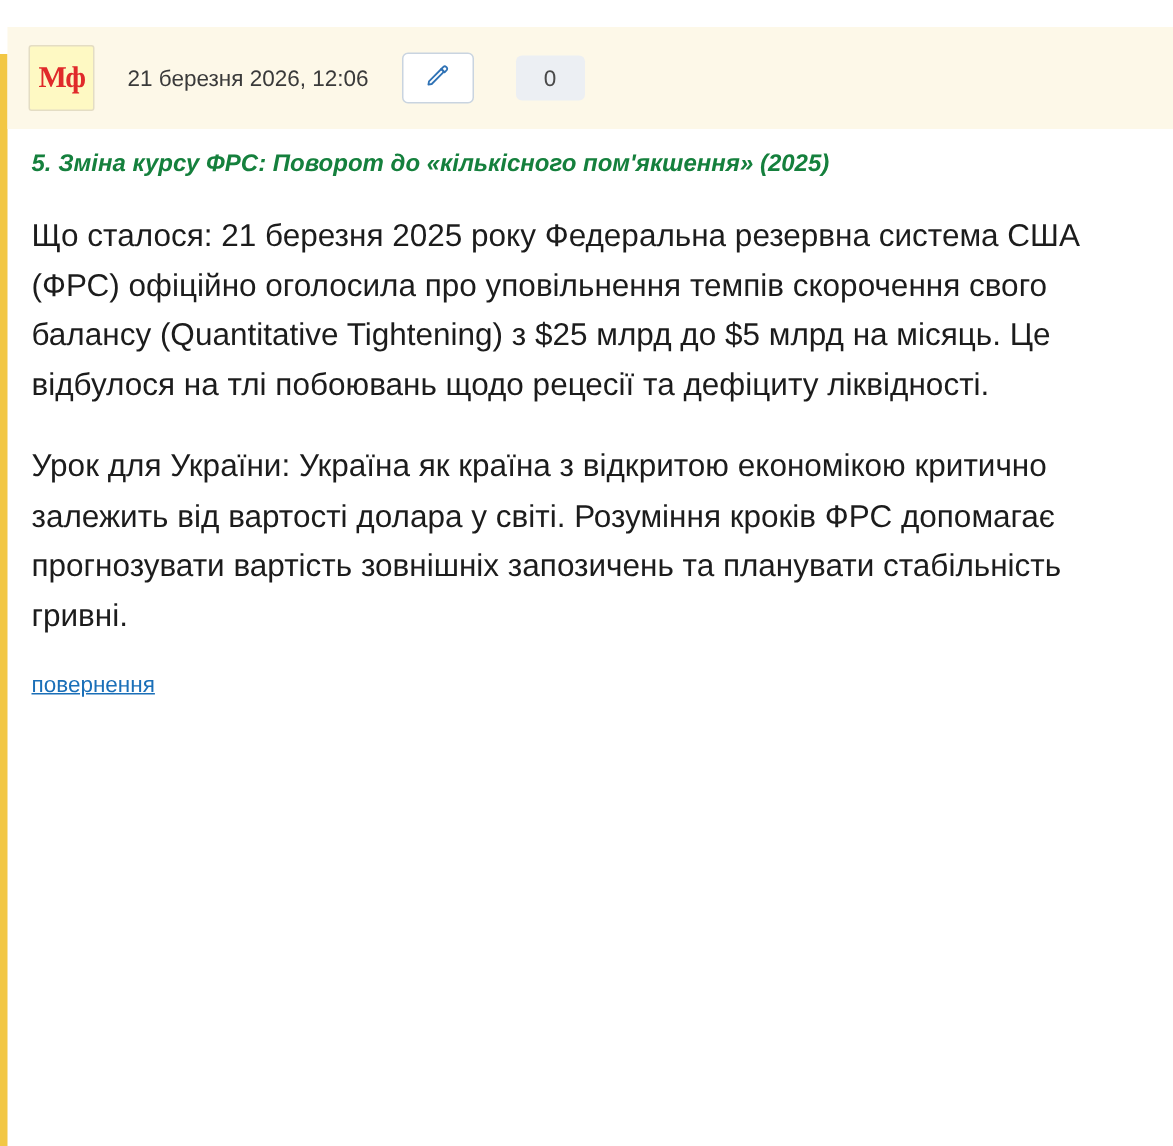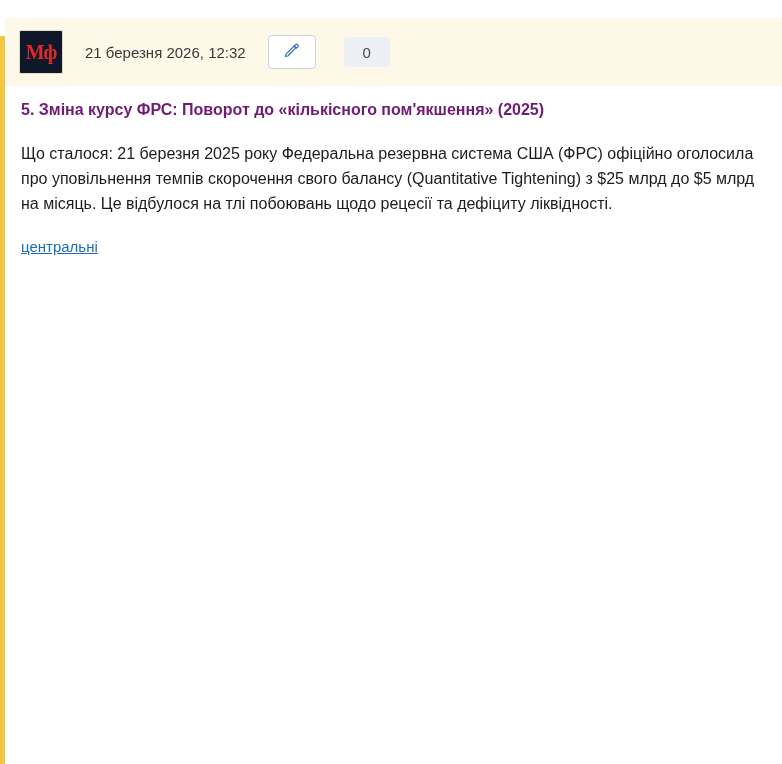--- a/index.html
+++ b/index.html
@@ -37,21 +37,21 @@
     height: 68px;
     margin-top: 18px;
     display: flex;
     align-items: center;
     padding: 0 14px 0 14px;
     box-sizing: border-box;
   }
   .avatar {
     width: 42px;
     height: 42px;
-    background: #0f172a;
+    background: #fef9c3;
     border: 1px solid #e4ddc4;
     display: flex;
     align-items: center;
     justify-content: center;
     flex: 0 0 auto;
     border-radius: 2px;
   }
   .avatar-text {
     color: #e02a2a;
     font-weight: bold;
@@ -99,26 +99,27 @@
     flex: 0 0 auto;
   }
   
   .comment-body {
     padding: 14px 26px 0 16px;
     box-sizing: border-box;
   }
   .post-title {
     font-size: 16px;
     font-weight: bold;
-    color: #701a75;
+    font-style: italic;
+    color: #15803d;
     margin: 0 0 20px 0;
     line-height: 1.3;
   }
   p.para {
-    font-size: 16px;
+    font-size: 21px;
     line-height: 1.58;
     color: #1c1c1c;
     margin: 0 0 21px 0;
   }
   .reply-link {
     display: inline-block;
     color: #1a6fb8;
     font-size: 15px;
     text-decoration: underline;
     cursor: pointer;
@@ -132,21 +133,21 @@
 
   <div class="accent-bar"></div>
 
   <div class="comment-header">
 
     <div class="avatar">
       <span class="avatar-text">Мф</span>
     </div>
 
 
-    <span class="timestamp">21 березня 2026, 12:32</span>
+    <span class="timestamp">21 березня 2026, 12:06</span>
 
     <div class="edit-button">
       <span>
         <svg width="18" height="18" viewBox="0 0 18 18" aria-hidden="true">
           <path d="M3 13.2 L11.2 5 L13 6.8 L4.8 15 L2.6 15.4 Z" fill="none" stroke="#2f72b5" stroke-width="1.2" stroke-linejoin="round"></path>
           <path d="M11.2 5 L12.6 3.6 C13.1 3.1 13.9 3.1 14.4 3.6 L14.8 4 C15.3 4.5 15.3 5.3 14.8 5.8 L13.4 7.2 Z" fill="none" stroke="#2f72b5" stroke-width="1.2" stroke-linejoin="round"></path>
         </svg>
       </span>
     </div>
 
@@ -154,18 +155,19 @@
       <span>0</span>
     </div>
 
   </div>
 
   <div class="comment-body">
 
     <div class="post-title">5. Зміна курсу ФРС: Поворот до «кількісного пом'якшення» (2025)</div>
 
     <p class="para">Що сталося: 21 березня 2025 року Федеральна резервна система США (ФРС) офіційно оголосила про уповільнення темпів скорочення свого балансу (Quantitative Tightening) з $25 млрд до $5 млрд на місяць. Це відбулося на тлі побоювань щодо рецесії та дефіциту ліквідності.</p>
+    <p class="para">Урок для України: Україна як країна з відкритою економікою критично залежить від вартості долара у світі. Розуміння кроків ФРС допомагає прогнозувати вартість зовнішніх запозичень та планувати стабільність гривні.</p>
 
-    <a class="reply-link">центральні</a>
+    <a class="reply-link">повернення</a>
 
   </div>
 
 </div>
 
 </body></html>

